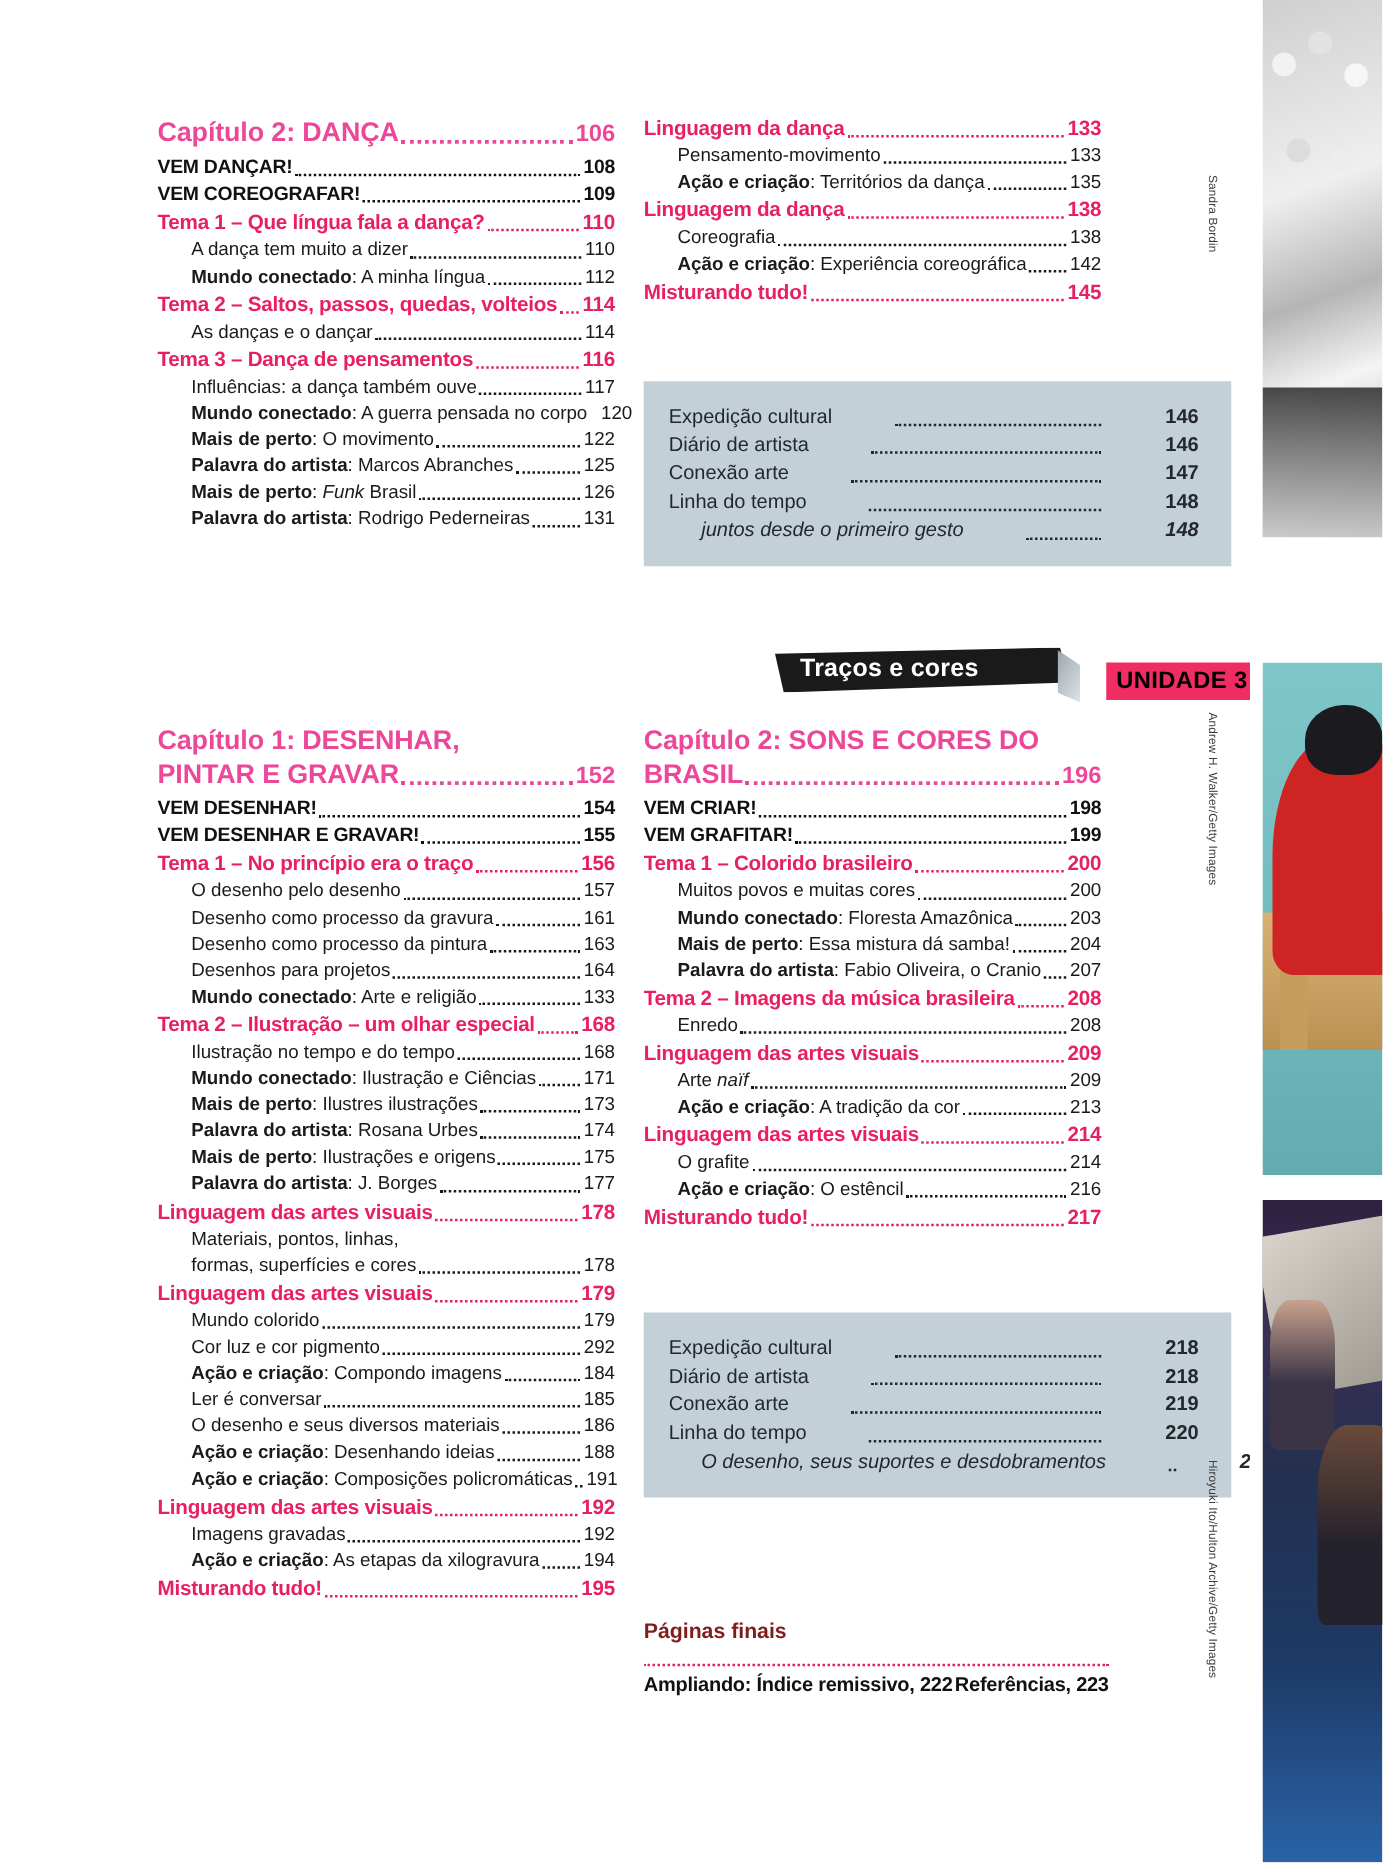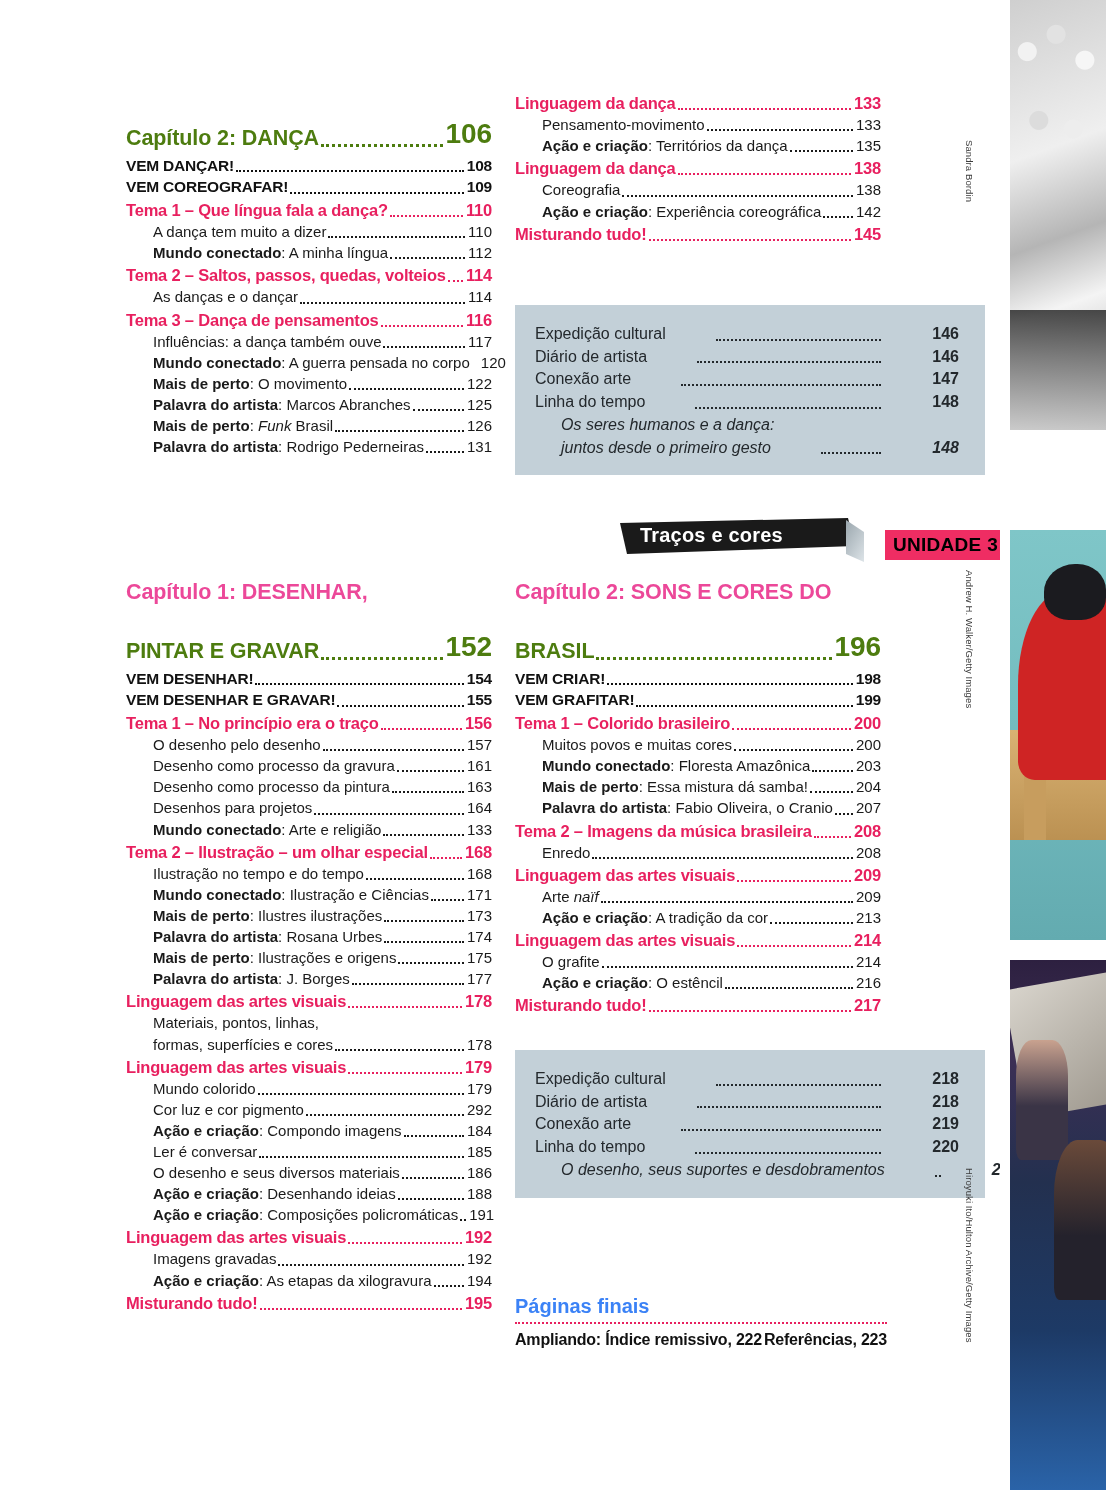--- a/index.html
+++ b/index.html
@@ -97,25 +97,25 @@
   .entry .txt{ flex:0 0 auto; }
   .entry .leader{
     flex:1 1 auto; min-width:6px;
     border-bottom:2px dotted currentColor;
     margin:0 1px 5px 2px; height:1px;
   }
   .entry .pg{ flex:0 0 auto; padding-left:2px; }
 
   
   .chap{
-    color:#4d7c0f; font-weight:bold; font-size:21.5px;
+    color:#ec4899; font-weight:bold; font-size:21.5px;
     letter-spacing:-0.1px; margin-bottom:3px;
   }
   .chap .leader{ border-bottom-width:3px; margin-bottom:6px; }
-  .chap .pg{ font-size:28px;margin-top:23px; }
+  .chap .pg{ font-size:19px; }
   .chap-2line{ display:block; }
   .chap-2line .line1{ color:#ec4899; font-weight:bold; font-size:21.5px; letter-spacing:-0.1px;}
 
   
   .vem{
     color:#111; font-weight:bold; font-size:15.5px;
     font-stretch:condensed; letter-spacing:-0.2px; margin-bottom:1px;
   }
   .vem .leader{ margin-bottom:4px; }
 
@@ -174,21 +174,21 @@
     position:absolute; left:885px; top:530px; width:121px; height:30px;
     background:#ef2d63; display:flex; align-items:center; justify-content:center;
   }
   #unit-tag .label{
     color:#000000; font-weight:bold; font-size:19px; letter-spacing:.3px;
   }
 
   
   #paginas{ position:absolute; left:515px; top:1295px; width:372px; }
   #paginas .pf-title{
-    color:#3b82f6; font-weight:bold; font-size:20px; margin-bottom:4px;
+    color:#7f1d1d; font-weight:bold; font-size:17px; margin-bottom:16px;
   }
   #paginas .pf-rule{
     border-bottom:2.5px dotted #e8205f; height:1px; margin-bottom:7px;
   }
   #paginas .pf-row{
     display:flex; color:#111; font-weight:bold; font-size:16px;
     font-stretch:condensed; letter-spacing:-0.2px;
   }
   #paginas .pf-row .a{ flex:0 0 auto; }
   #paginas .pf-row .gap{ width:52px; }
@@ -347,23 +347,20 @@
           <span class="txt">Conexão arte</span>
           <span class="leader"></span>
           <span class="pg">147</span>
         </div>
         <div class="grey-entry">
           <span class="txt">Linha do tempo</span>
           <span class="leader"></span>
           <span class="pg">148</span>
         </div>
       </div>
-    <div class="grey-entry">
-      <span class="grey-italic-plain">Os seres humanos e a dança:</span>
-    </div>
     <div class="grey-entry grey-italic" style="padding-left:26px">
       <span class="txt">juntos desde o primeiro gesto</span>
       <span class="leader"></span>
       <span class="pg">148</span>
     </div>
   </div>
 
   <div id="unit-banner">
     <span class="label">Traços e cores</span>
   </div>

